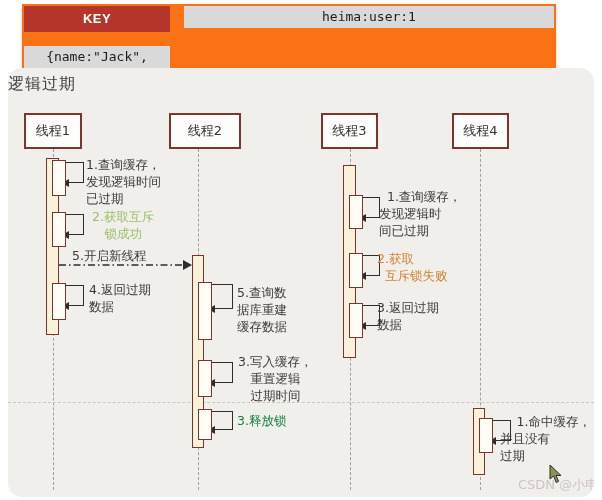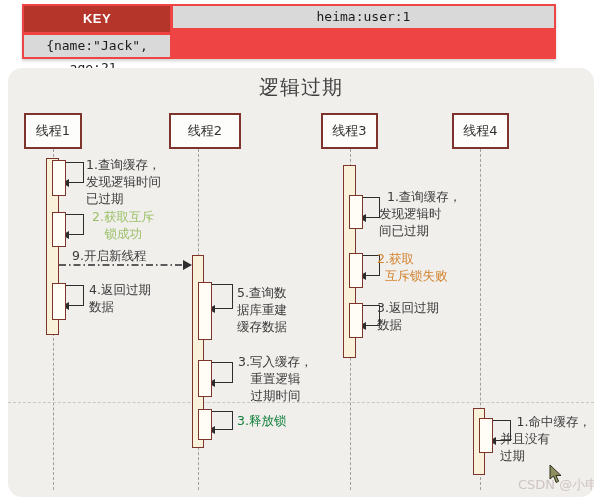--- a/index.html
+++ b/index.html
@@ -4,42 +4,42 @@
 <style>
   html,body{margin:0;padding:0;}
   body{
     width:602px;height:500px;position:relative;overflow:hidden;
     background:#ffffff;
     font-family:"DejaVu Sans","Liberation Sans",sans-serif;
   }
   
   .kv-table{
     position:absolute;left:22px;top:4px;width:530px;
-    display:grid;grid-template-columns:146px 1fr;gap:3px;
-    background:#ef4444;padding:2px;
+    display:grid;grid-template-columns:146px 1fr;gap:14px;
+    background:#f97316;padding:2px;
     box-shadow:0 2px 3px rgba(0,0,0,.18);
   }
   .kv-th{
     background:#b5352a;color:#ffffff;font-weight:bold;
     text-align:center;height:26px;line-height:26px;font-size:13px;
     font-family:"Liberation Sans",sans-serif;letter-spacing:.5px;
   }
   .kv-td{
     background:#d9d9d9;color:#1c1c1c;text-align:center;
     height:22px;line-height:22px;font-size:13px;
     font-family:"DejaVu Sans Mono","Liberation Mono",monospace;
   }
   
   .panel{
     position:absolute;left:8px;top:68px;width:586px;height:429px;
     background:#f0efec;border-radius:14px;overflow:hidden;
   }
   .panel-title{
-    position:absolute;left:0;top:6px;width:100%;text-align:center;
-    font-size:20px;color:#3f3f3f;letter-spacing:1px;
+    position:absolute;left:0;top:6px;width:100%;
+    font-size:16px;color:#3f3f3f;letter-spacing:1px;
   }
   .tbox{
     position:absolute;top:45px;height:36px;
     background:#fdfdfc;border:2px solid #7e342c;box-sizing:border-box;
     display:flex;align-items:center;justify-content:center;
     font-size:13px;color:#333;z-index:3;
   }
   .tb1{left:16px;width:58px}
   .tb2{left:161px;width:72px}
   .tb3{left:313px;width:57px}
@@ -173,21 +173,21 @@
   <svg class="spawn-svg" width="134" height="14">
     <line x1="0" y1="7" x2="125" y2="7" stroke="#2d2d2d" stroke-width="1.5" stroke-dasharray="7 3 1.5 3"></line>
     <polygon points="124,2 133,7 124,12" fill="#2d2d2d"></polygon>
   </svg>
 
   <div class="ann a-t1s1">1.查询缓存，
 发现逻辑时间
 已过期</div>
   <div class="ann a-t1s2 green-light">2.获取互斥
 　锁成功</div>
-  <div class="ann a-spawn">9.开启新线程</div>
+  <div class="ann a-spawn">5.开启新线程</div>
   <div class="ann a-t1s4">4.返回过期
 数据</div>
   <div class="ann a-t2s1">5.查询数
 据库重建
 缓存数据</div>
   <div class="ann a-t2s2">3.写入缓存，
 　重置逻辑
 　过期时间</div>
   <div class="ann a-t2s3 green">3.释放锁</div>
   <div class="ann a-t3s1">&nbsp;&nbsp;1.查询缓存，

